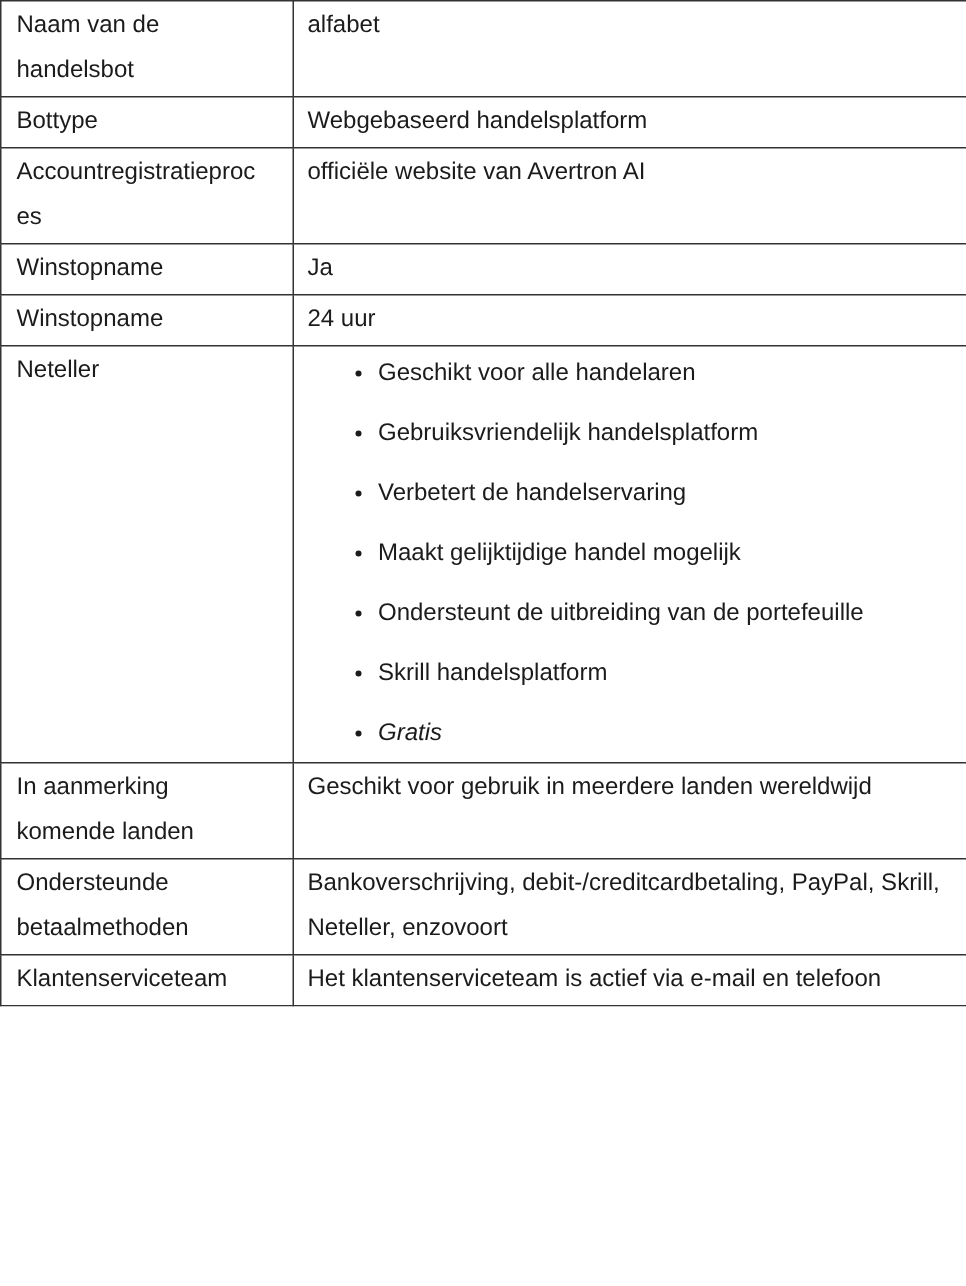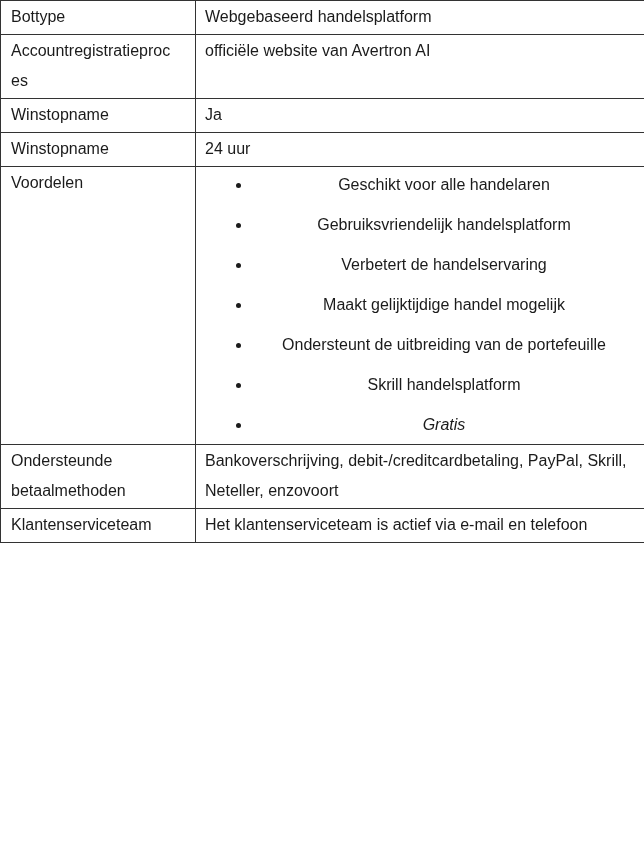--- a/index.html
+++ b/index.html
@@ -32,21 +32,20 @@
     overflow-wrap: break-word;
     word-wrap: break-word;
   }
   td.value-cell {
     padding: 1px 8px 2px 9px;
   }
   td.value-cell ul {
     margin: 2px 0;
     padding-left: 47px;
     list-style-type: disc;
-    text-align: center;
   }
   td.value-cell li {
     line-height: 30px;
     margin-bottom: 10px;
   }
   td.value-cell li:last-child {
     margin-bottom: 0;
     font-style: italic;
   }
 </style>
@@ -54,48 +53,56 @@
 <body>
 
 <div class="page">
   <table class="info-table">
     <colgroup>
       <col class="label-col">
       <col class="value-col">
     </colgroup>
     <tbody>
         <tr>
+          <td class="label-cell">Naam van de handelsbot</td>
+          <td class="value-cell">alfabet</td>
+        </tr>
+        <tr>
           <td class="label-cell">Bottype</td>
           <td class="value-cell">Webgebaseerd handelsplatform</td>
         </tr>
         <tr>
           <td class="label-cell">Accountregistratieproces</td>
           <td class="value-cell">officiële website van Avertron AI</td>
         </tr>
         <tr>
           <td class="label-cell">Winstopname</td>
           <td class="value-cell">Ja</td>
         </tr>
         <tr>
           <td class="label-cell">Winstopname</td>
           <td class="value-cell">24 uur</td>
         </tr>
         <tr>
-          <td class="label-cell">Voordelen</td>
+          <td class="label-cell">Neteller</td>
           <td class="value-cell">
             <ul>
               <li>Geschikt voor alle handelaren</li>
               <li>Gebruiksvriendelijk handelsplatform</li>
               <li>Verbetert de handelservaring</li>
               <li>Maakt gelijktijdige handel mogelijk</li>
               <li>Ondersteunt de uitbreiding van de portefeuille</li>
               <li>Skrill handelsplatform</li>
               <li>Gratis</li>
             </ul>
           </td>
+        </tr>
+        <tr>
+          <td class="label-cell">In aanmerking komende landen</td>
+          <td class="value-cell">Geschikt voor gebruik in meerdere landen wereldwijd</td>
         </tr>
         <tr>
           <td class="label-cell">Ondersteunde betaalmethoden</td>
           <td class="value-cell">Bankoverschrijving, debit-/creditcardbetaling, PayPal, Skrill, Neteller, enzovoort</td>
         </tr>
         <tr>
           <td class="label-cell">Klantenserviceteam</td>
           <td class="value-cell">Het klantenserviceteam is actief via e-mail en telefoon</td>
         </tr>
       </tbody>

